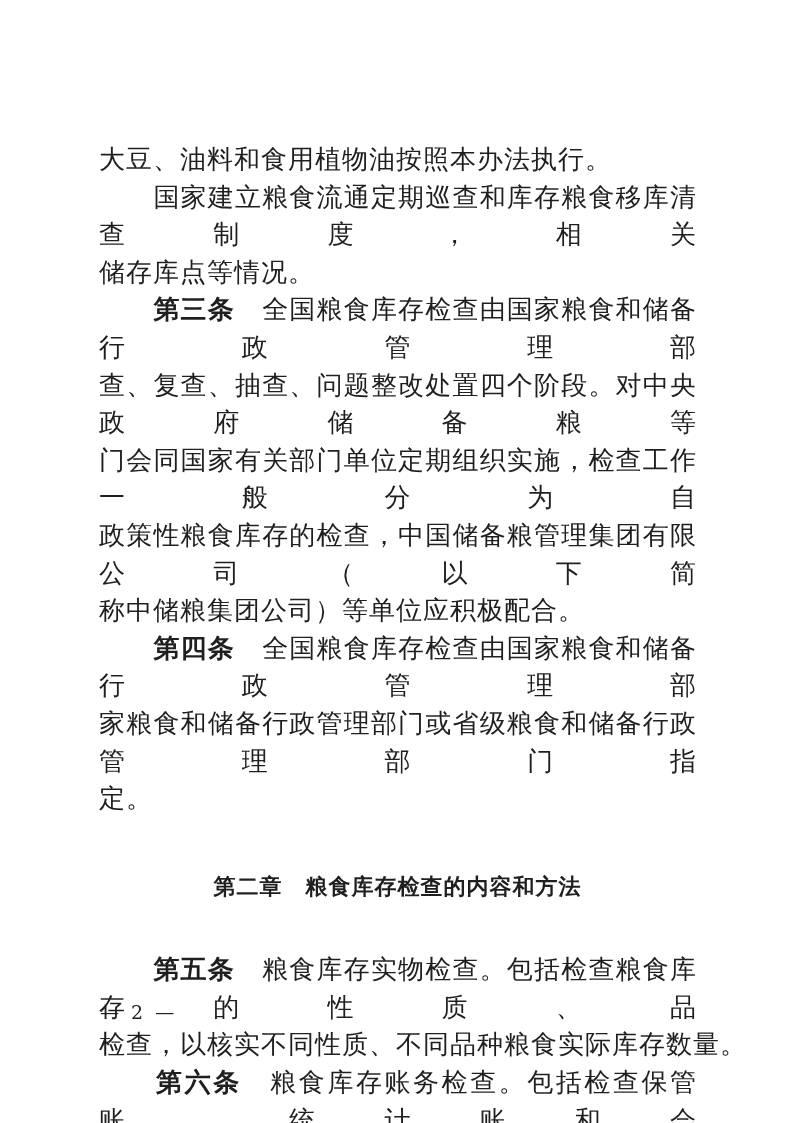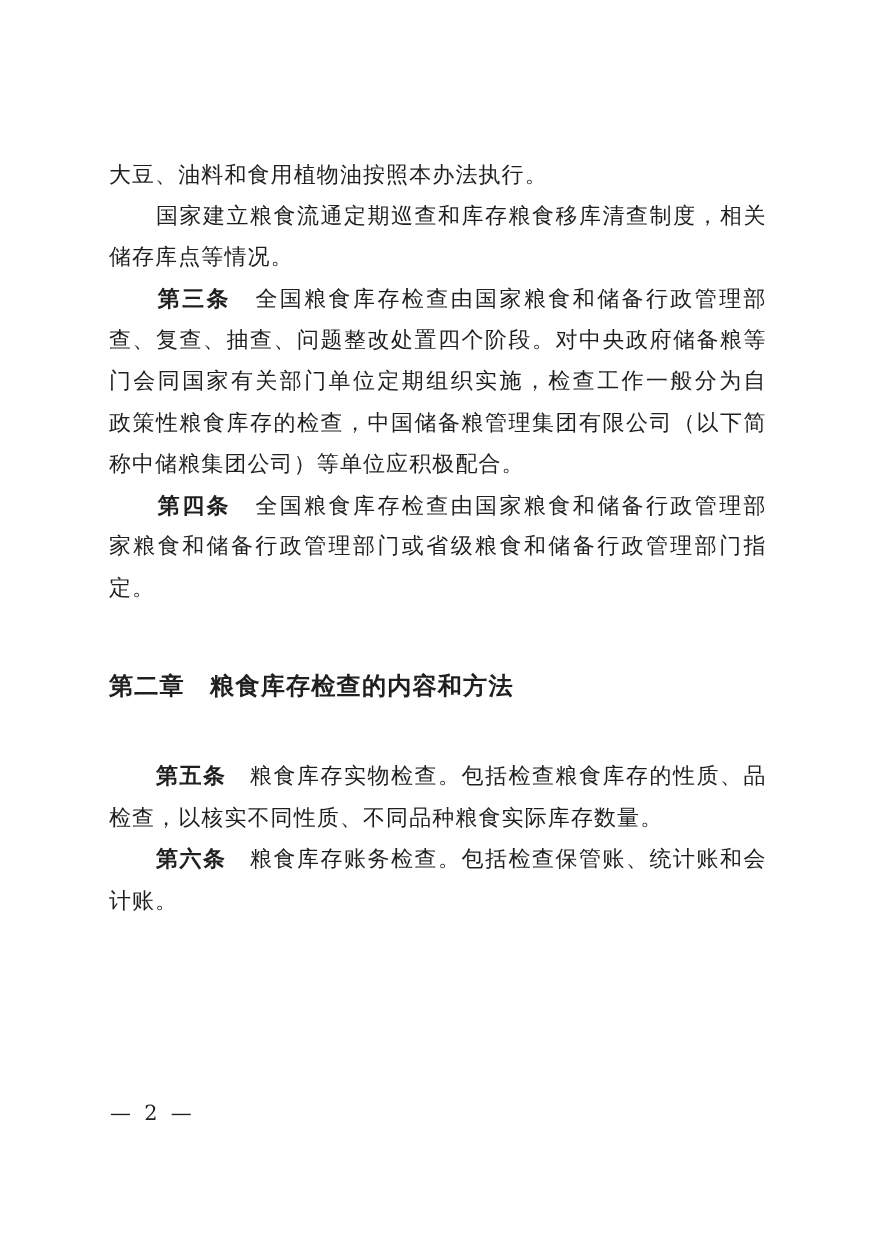--- a/index.html
+++ b/index.html
@@ -16,21 +16,21 @@
     font-family: "Liberation Serif", serif;
     color: #1f1f1f;
   }
   .content {
     position: absolute;
     left: 99px;
     top: 141px;
     width: 597px;
   }
   .line {
-    font-size: 20px;
+    font-size: 26px;
     line-height: 37.6px;
     letter-spacing: 1px;
     white-space: nowrap;
   }
   .line.fill {
     white-space: normal;
     letter-spacing: 0;
     text-align: justify;
     text-align-last: justify;
     text-justify: inter-character;
@@ -39,20 +39,21 @@
     font-weight: 700;
     font-family: "Liberation Sans", sans-serif;
   }
   .heading {
     margin: 50px 0 46px 0;
     font-family: "Liberation Sans", sans-serif;
     font-weight: 700;
     font-size: 22px;
     line-height: 37.6px;
     letter-spacing: 1px;
+    text-align: center;
   }
   .footer {
     position: absolute;
     left: 100px;
     top: 1001px;
     font-size: 19px;
     letter-spacing: 3px;
     font-family: "DejaVu Serif", serif;
     color: #1f1f1f;
   }

